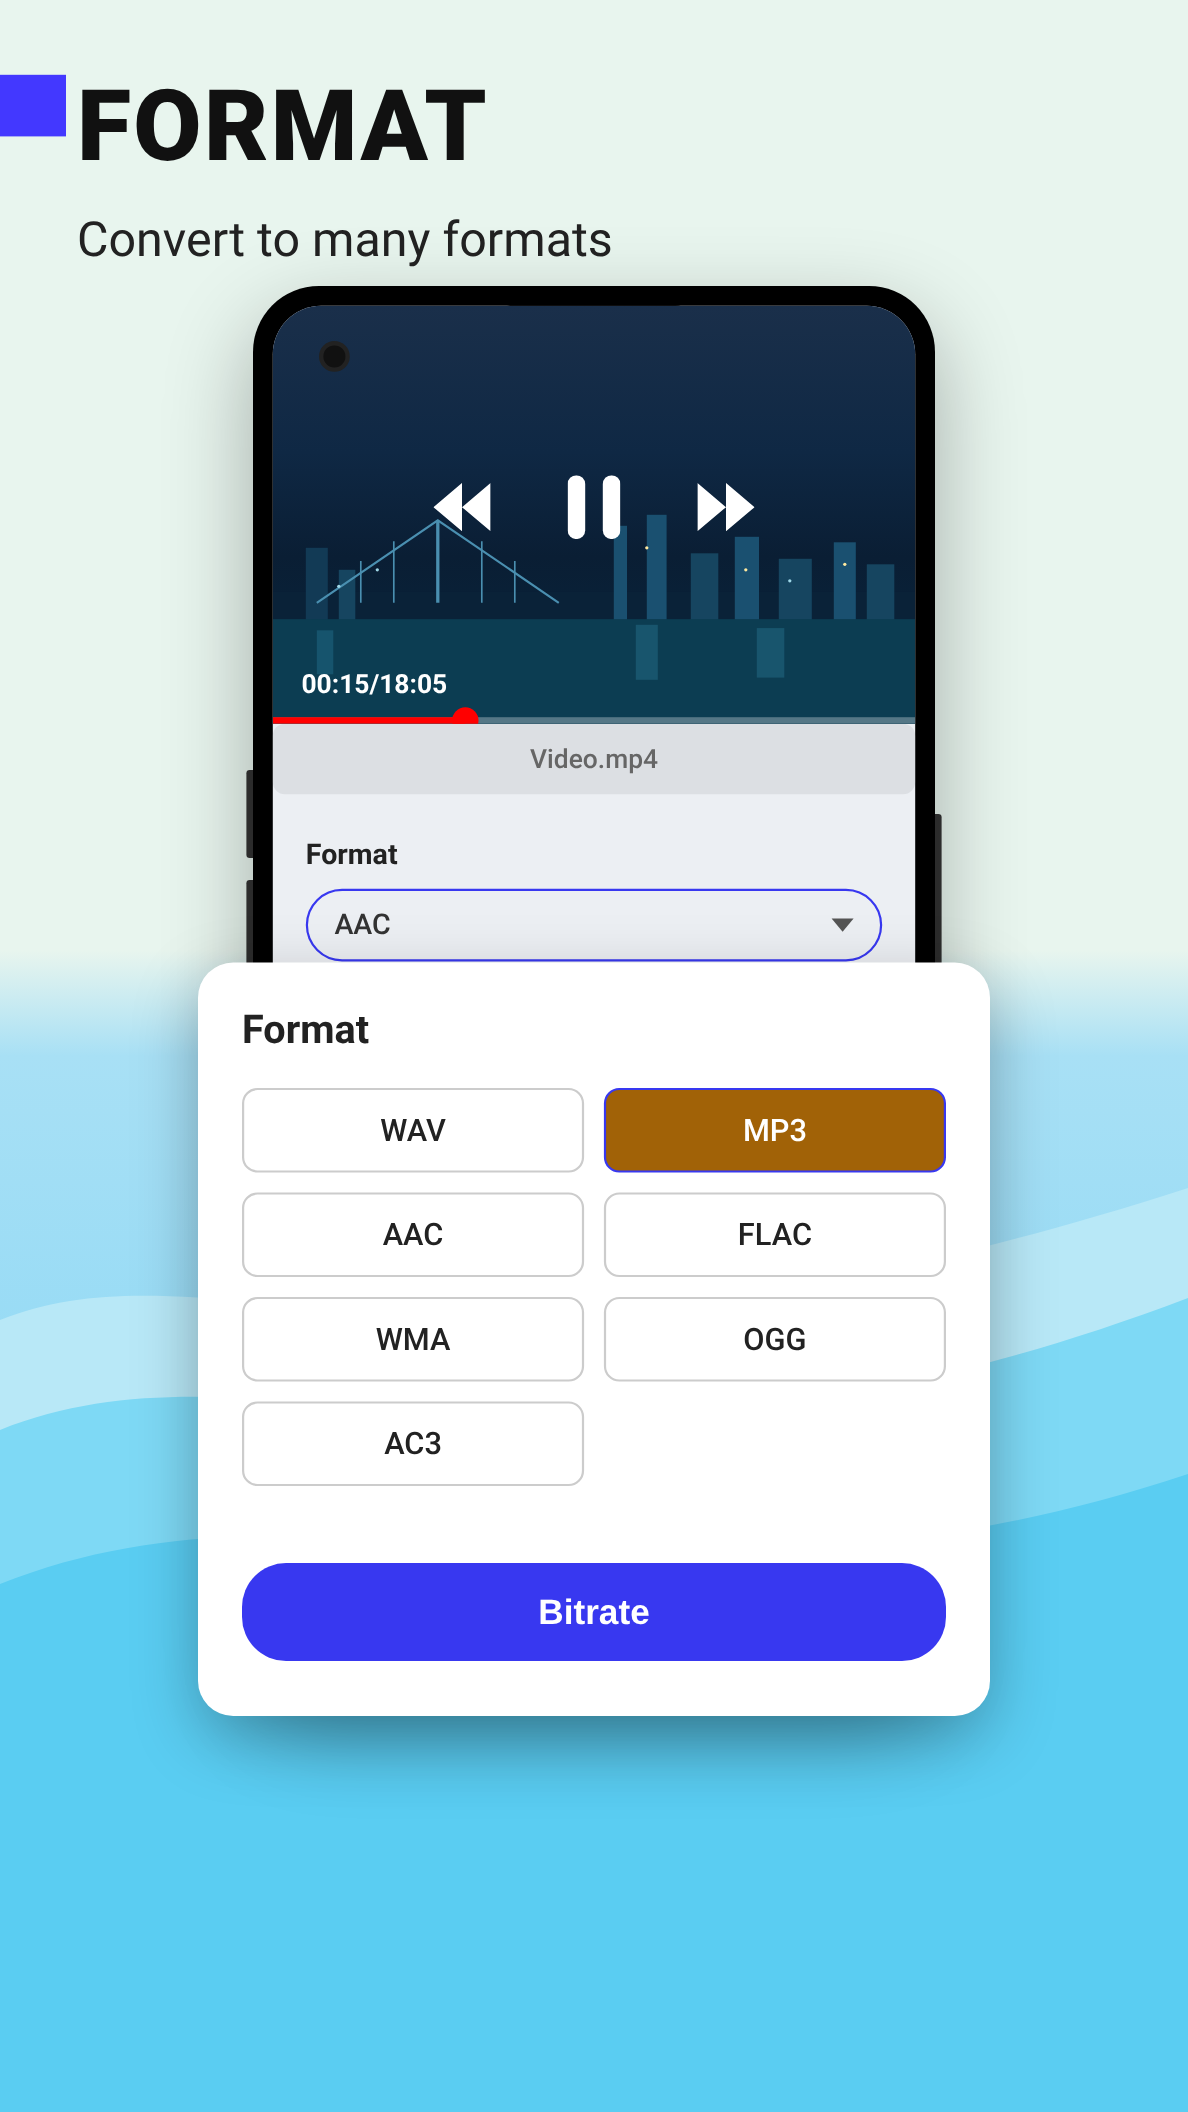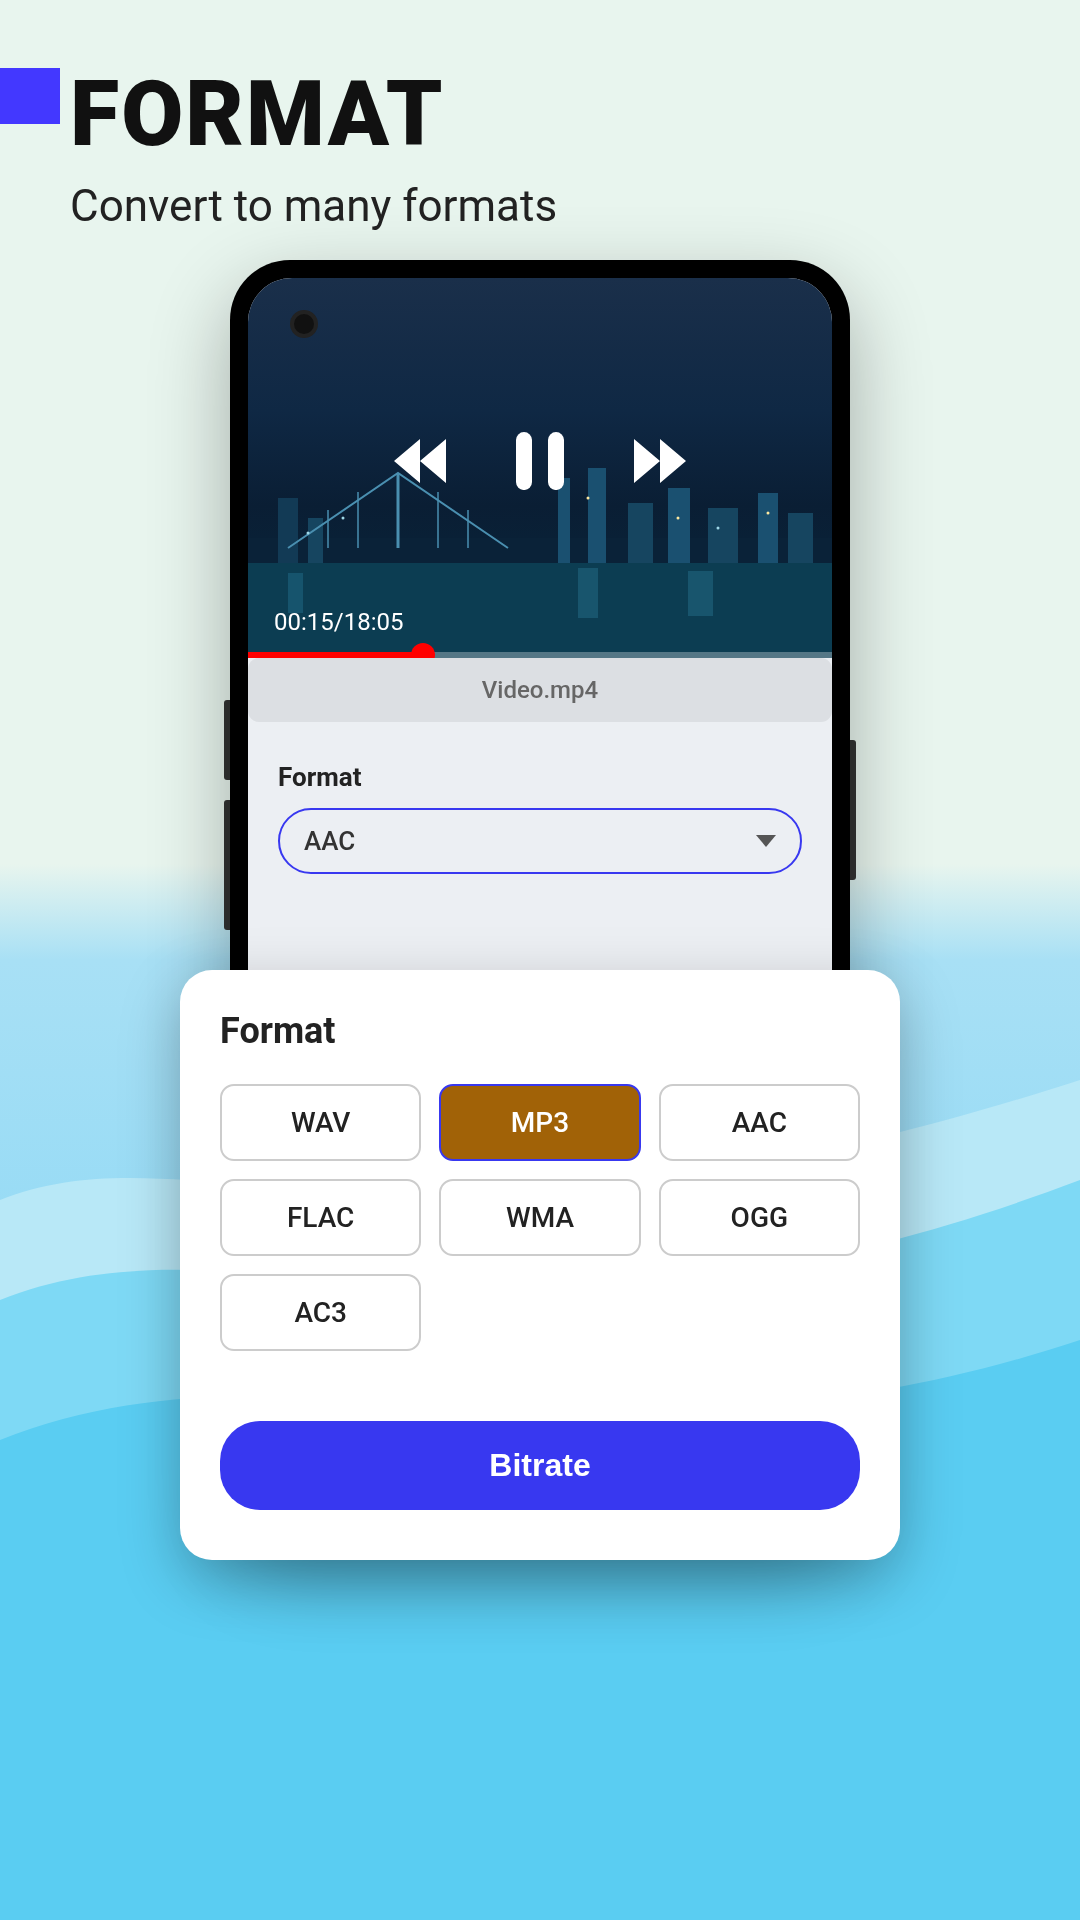--- a/index.html
+++ b/index.html
@@ -38,21 +38,21 @@
   font-weight: 900;
   letter-spacing: 2px;
   color: #111;
   margin-left: 70px;
   line-height: 1;
 }
 .header p {
   font-size: 44px;
   color: #222;
   margin-left: 70px;
-  margin-top: 20px;
+  margin-top: 32px;
   font-weight: 400;
 }
 .phone {
   position: absolute;
   left: 50%;
   transform: translateX(-50%);
   top: 260px;
   width: 620px;
   height: 1280px;
   z-index: 3;
@@ -155,21 +155,21 @@
   gap: 70px;
   z-index: 5;
 }
 .ctrl-icon { fill: #fff; }
 .video-time {
   position: absolute;
   bottom: 22px;
   left: 26px;
   color: #fff;
   font-size: 24px;
-  font-weight: 400;
+  font-weight: 700;
   z-index: 5;
   text-align: center;
 }
 .progress-bar {
   position: absolute;
   bottom: 0;
   left: 0;
   width: 100%;
   height: 6px;
   background: rgba(255,255,255,0.3);
@@ -250,21 +250,21 @@
   z-index: 10;
 }
 .sheet-title {
   font-size: 36px;
   font-weight: 700;
   color: #222;
   margin-bottom: 32px;
 }
 .format-grid {
   display: grid;
-  grid-template-columns: repeat(3, 1fr);
+  grid-template-columns: repeat(2, 1fr);
   gap: 18px;
   margin-bottom: 70px;
 }
 .format-chip {
   border: 2px solid #ccc;
   border-radius: 14px;
   padding: 20px 0;
   text-align: center;
   font-size: 28px;
   font-weight: 500;

